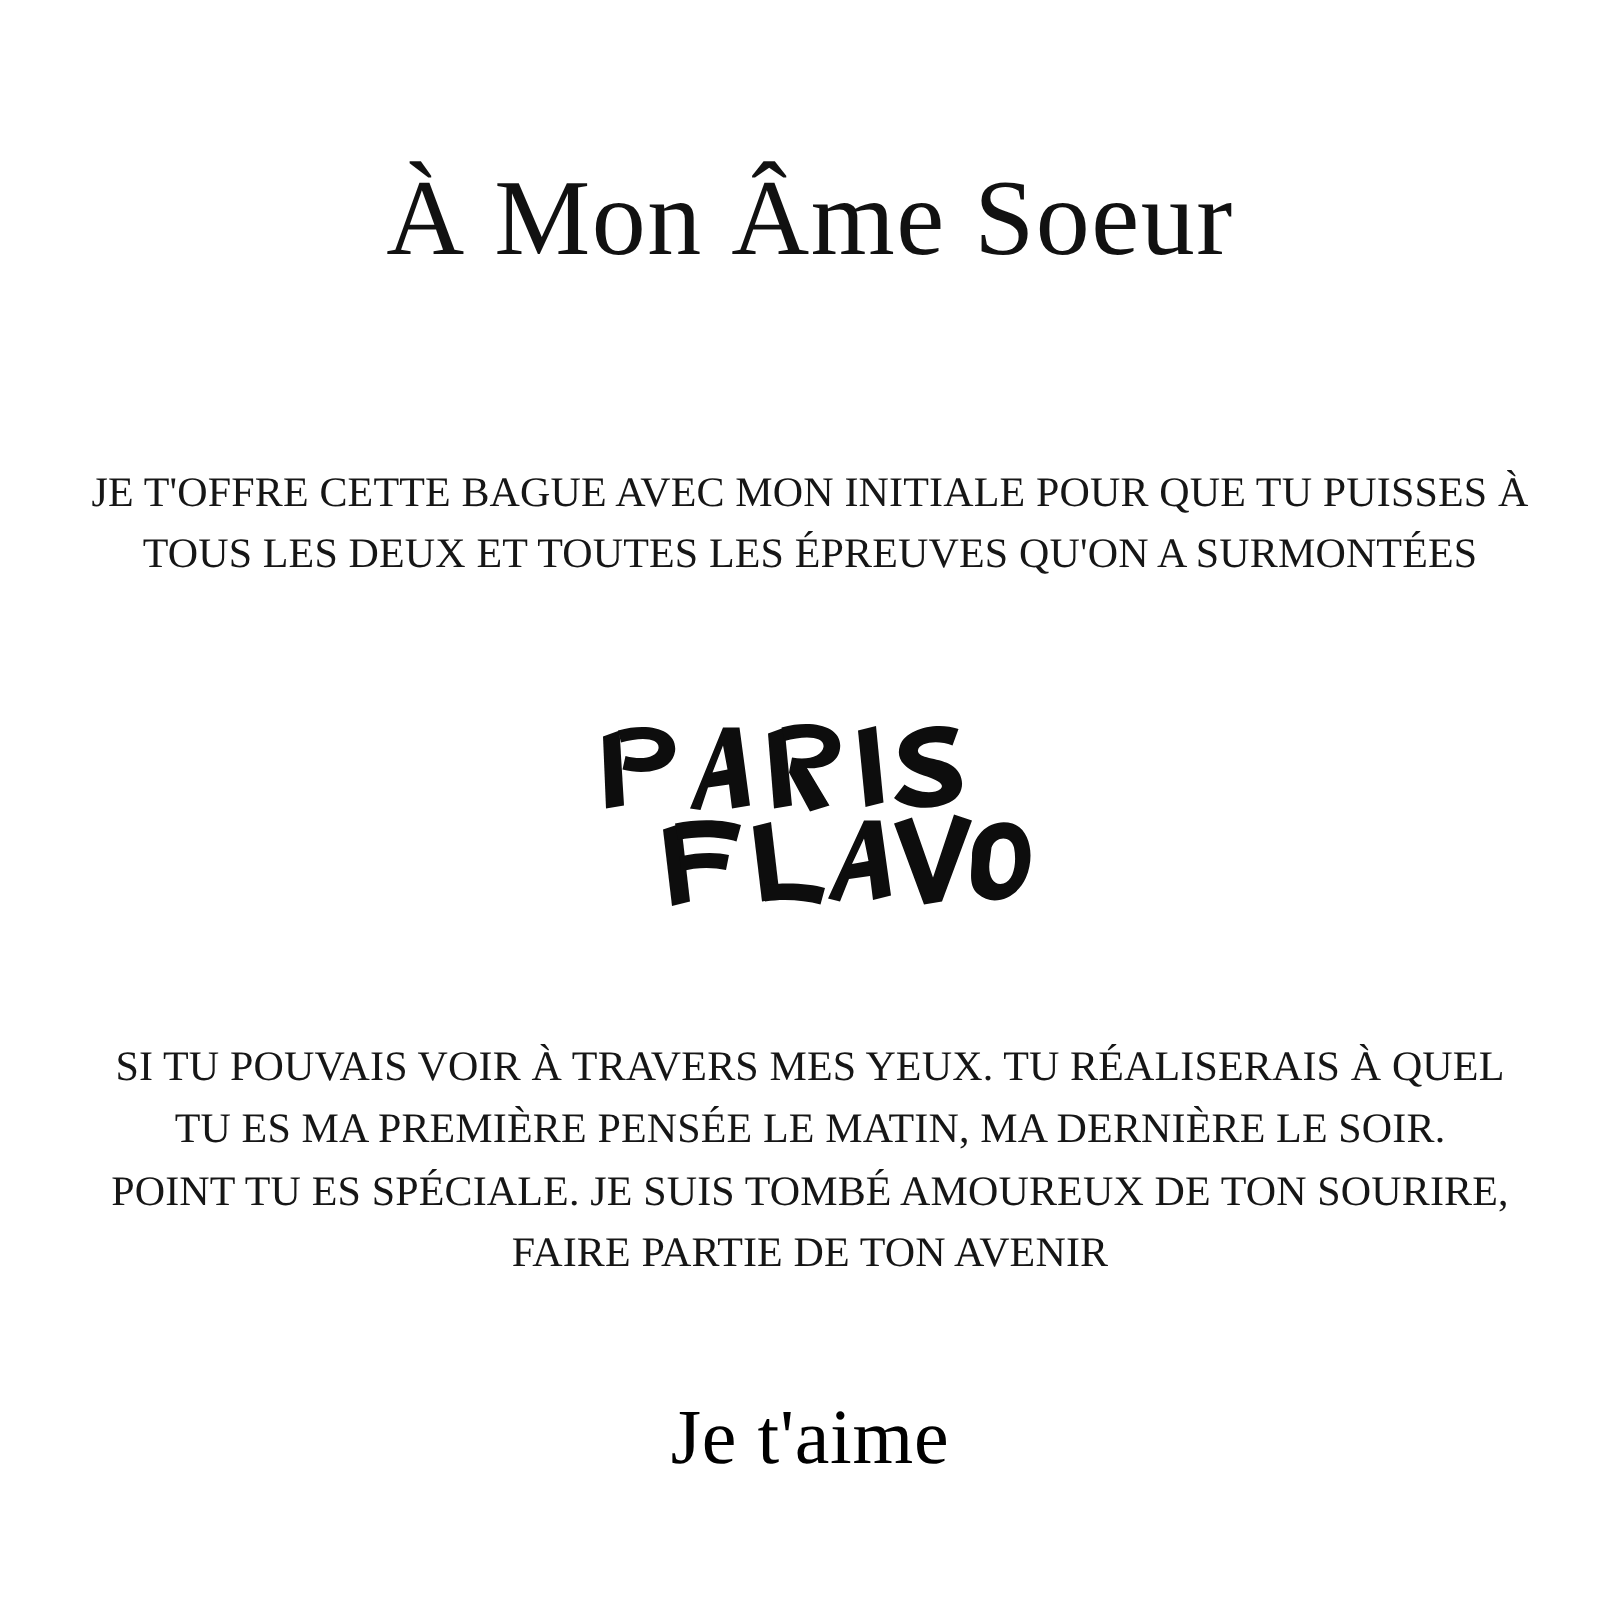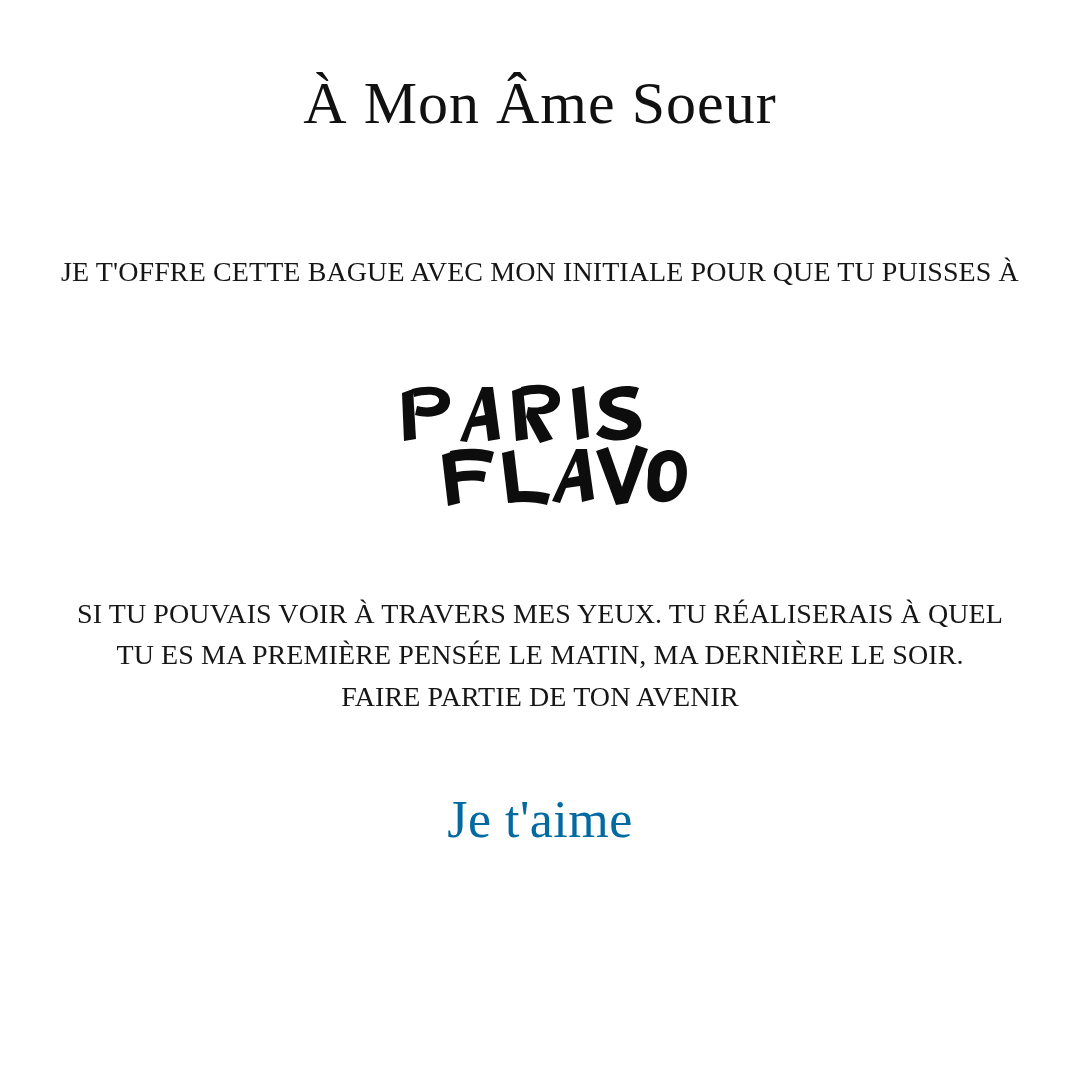--- a/index.html
+++ b/index.html
@@ -19,25 +19,25 @@
     height: 1080px;
     box-sizing: border-box;
     display: flex;
     flex-direction: column;
     align-items: center;
     padding: 0 40px;
     position: relative;
   }
   .title {
     font-family: "Liberation Serif", serif;
-    font-size: 60px;
+    font-size: 72px;
     font-weight: 400;
     letter-spacing: 1px;
     line-height: 1.05;
-    margin-top: 72px;
+    margin-top: 108px;
     text-align: center;
     color: #111111;
   }
   .para {
     font-family: "Liberation Serif", serif;
     font-variant: small-caps;
     text-transform: uppercase;
     font-size: 28px;
     line-height: 1.48;
     text-align: center;
@@ -65,34 +65,35 @@
     display: block;
   }
   .spacer-mid {
     height: 84px;
   }
   .signoff {
     font-family: "Liberation Serif", serif;
     font-size: 52px;
     line-height: 1.1;
     text-align: center;
-    color: #0369a1;
+    color: #000000;
     margin-top: 74px;
     letter-spacing: 0.5px;
   }
 </style>
 </head>
 <body>
 
 <div class="card">
 
   <h1 class="title">À Mon Âme Soeur</h1>
 
   <div class="para para-top">
     <span class="line">Je t'offre cette bague avec mon initiale pour que tu puisses à</span>
+    <span class="line">tous les deux et toutes les épreuves qu'on a surmontées</span>
   </div>
 
   <div class="brand">
     <svg width="300" height="130" viewBox="0 0 300 130" aria-hidden="true">
       <g fill="#0d0d0d">
 
         <path d="M12 14 L23 10 L26 60 L14 62 Z"></path>
         <path d="M22 10 C44 4, 62 10, 60 24 C58 37, 40 40, 25 36 L27 27 C38 30, 48 28, 49 22 C50 15, 38 14, 24 18 Z"></path>
         <path d="M70 62 L92 8 L103 8 L110 60 L98 62 L96 46 L82 48 L77 63 Z M85 38 L95 36 L92 20 Z"></path>
         <path d="M122 12 L133 8 L138 60 L126 62 Z"></path>
@@ -110,18 +111,19 @@
         <path d="M258 94 C258 78, 272 68, 285 72 C297 76, 300 94, 294 108 C288 122, 272 128, 262 119 C255 113, 258 103, 258 94 Z M270 96 C268 106, 272 114, 279 112 C286 110, 288 98, 286 88 C284 80, 274 80, 271 88 Z"></path>
       </g>
     </svg>
   </div>
 
   <div class="spacer-mid"></div>
 
   <div class="para para-bottom">
     <span class="line">Si tu pouvais voir à travers mes yeux. Tu réaliserais à quel</span>
     <span class="line">Tu es ma première pensée le matin, ma dernière le soir.</span>
+    <span class="line">point tu es spéciale. Je suis tombé amoureux de ton sourire,</span>
     <span class="line">faire partie de ton avenir</span>
   </div>
 
   <div class="signoff">Je t'aime</div>
 
 </div>
 
 </body></html>

